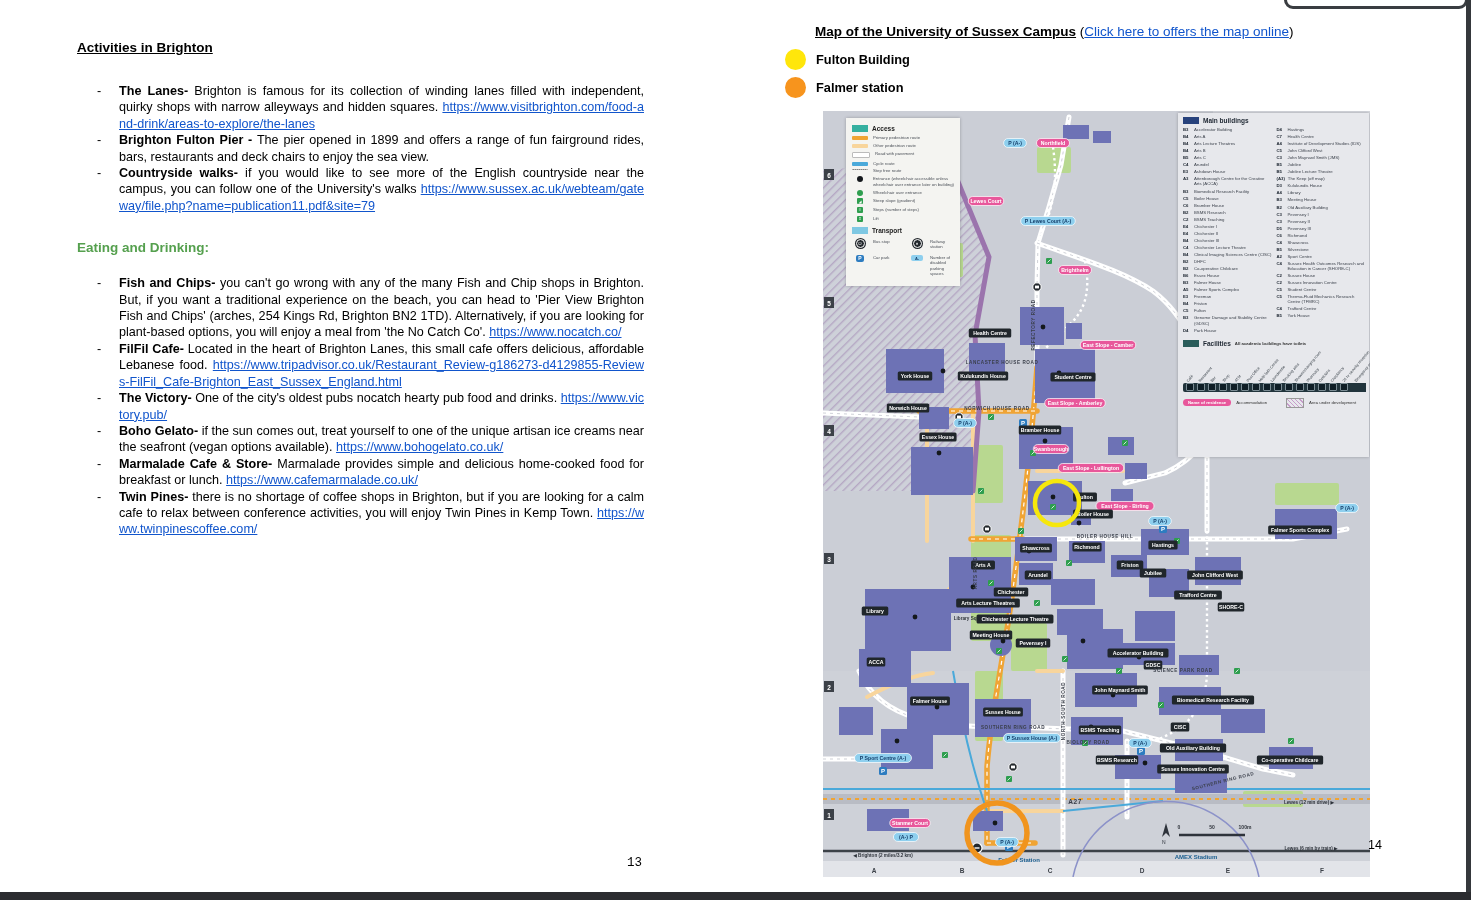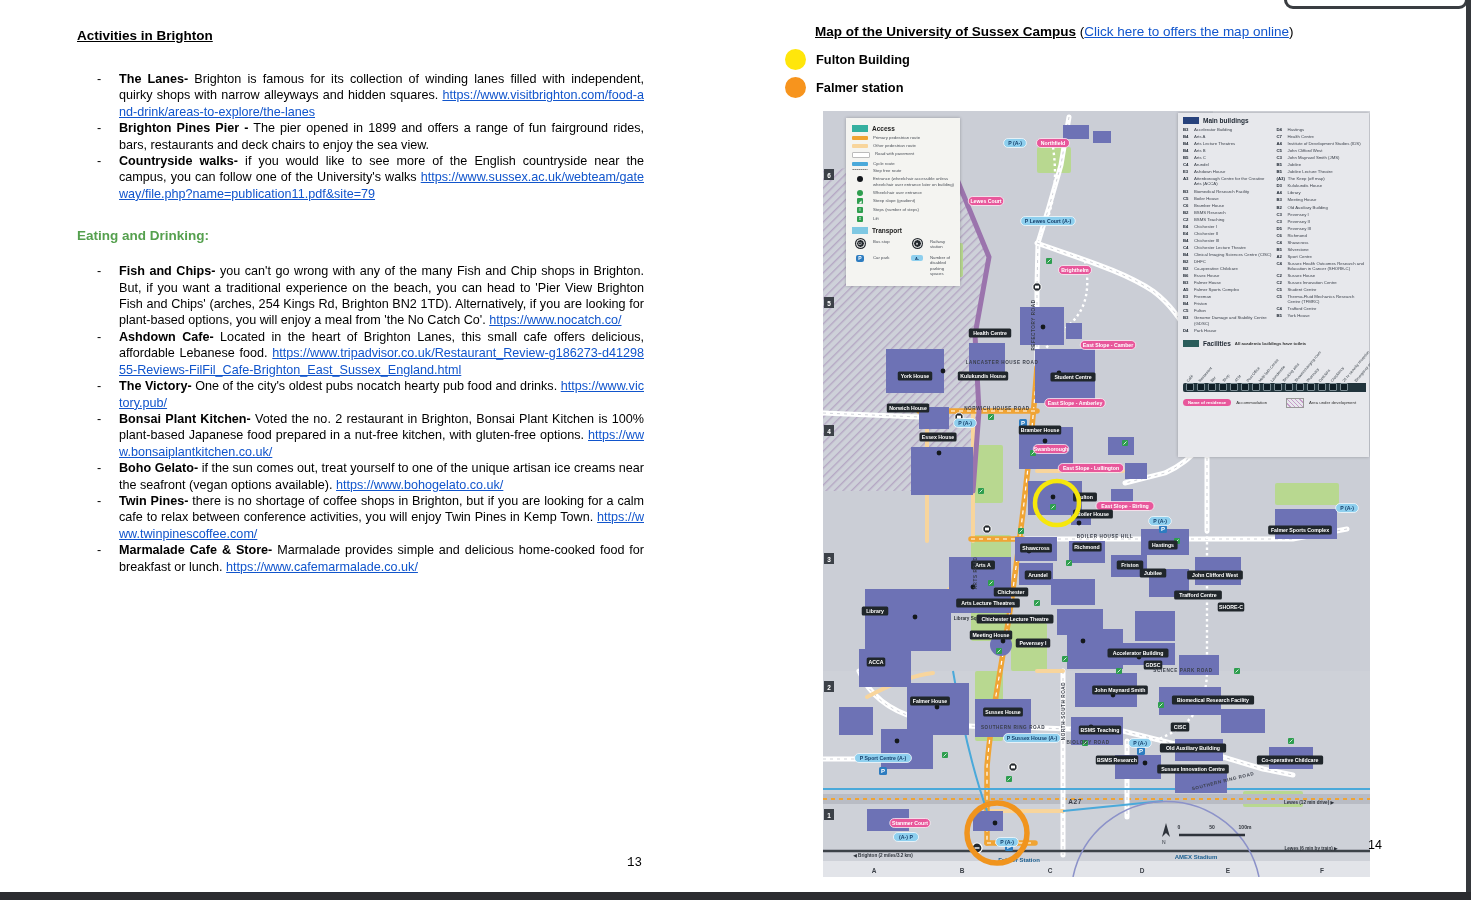--- a/index.html
+++ b/index.html
@@ -4,21 +4,21 @@
 <style>
   html,body{margin:0;padding:0;}
   body{width:1471px;height:900px;position:relative;background:#ffffff;overflow:hidden;
        font-family:"Liberation Sans",sans-serif;}
   
   .chrome-right{position:absolute;top:0;right:0;width:5px;height:100%;background:#35383c;}
   .chrome-bottom{position:absolute;left:0;bottom:0;width:100%;height:8px;background:#2b2c30;}
   .chrome-topright{position:absolute;top:-11px;right:3px;width:178px;height:14px;
        border:3px solid #3a3d41;border-radius:9px;background:#fff;}
   
-  .pageL{position:absolute;left:77px;top:28px;width:567px;color:#000;}
+  .pageL{position:absolute;left:77px;top:40px;width:567px;color:#000;}
   .doc-title{font-size:13.5px;font-weight:bold;text-decoration:underline;margin:0 0 28px 0;}
   .sec-head{font-size:13.5px;font-weight:bold;color:#55a04e;margin:26px 0 20px 0;}
   ul.doclist{list-style:none;margin:0;padding:0 0 0 42px;}
   ul.doclist li{position:relative;font-size:12.6px;line-height:16.4px;text-align:justify;
        margin:0;word-break:break-word;}
   ul.doclist li::before{content:"-";position:absolute;left:-22px;top:0;}
   ul.doclist .bname{font-weight:bold;}
   a.doclink{color:#1155cc;text-decoration:underline;word-break:break-all;cursor:pointer;}
   .pagenum{position:absolute;font-size:12.5px;color:#000;}
   
@@ -74,32 +74,31 @@
 
 <div class="chrome-topright"></div>
 <div class="chrome-right"></div>
 <div class="chrome-bottom"></div>
 
 <div class="pageL">
   <div class="doc-title">Activities in Brighton</div>
   <div id="left-sections">
       <ul class="doclist">
         <li><span class="bname">The Lanes-</span><span> Brighton is famous for its collection of winding lanes filled with independent, quirky shops with narrow alleyways and hidden squares. </span><a class="doclink">https://www.visitbrighton.com/food-and-drink/areas-to-explore/the-lanes</a></li>
-        <li><span class="bname">Brighton Pines Pier -</span><span> The pier opened in 1899 and offers a range of fun fairground rides, bars, restaurants and deck chairs to enjoy the sea view.</span></li>
+        <li><span class="bname">Brighton Fulton Pier -</span><span> The pier opened in 1899 and offers a range of fun fairground rides, bars, restaurants and deck chairs to enjoy the sea view.</span></li>
         <li><span class="bname">Countryside walks-</span><span> if you would like to see more of the English countryside near the campus, you can follow one of the University's walks </span><a class="doclink">https://www.sussex.ac.uk/webteam/gateway/file.php?name=publication11.pdf&amp;site=79</a></li>
       </ul>
       <div class="sec-head">Eating and Drinking:</div>
       <ul class="doclist">
         <li><span class="bname">Fish and Chips-</span><span> you can't go wrong with any of the many Fish and Chip shops in Brighton. But, if you want a traditional experience on the beach, you can head to 'Pier View Brighton Fish and Chips' (arches, 254 Kings Rd, Brighton BN2 1TD). Alternatively, if you are looking for plant-based options, you  will enjoy a meal from 'the No Catch Co'.  </span><a class="doclink">https://www.nocatch.co/</a></li>
-        <li><span class="bname">Ashdown Cafe-</span><span> Located in the heart of Brighton Lanes, this small cafe offers delicious, affordable Lebanese food. </span><a class="doclink">https://www.tripadvisor.co.uk/Restaurant_Review-g186273-d4129855-Reviews-FilFil_Cafe-Brighton_East_Sussex_England.html</a></li>
+        <li><span class="bname">FilFil Cafe-</span><span> Located in the heart of Brighton Lanes, this small cafe offers delicious, affordable Lebanese food. </span><a class="doclink">https://www.tripadvisor.co.uk/Restaurant_Review-g186273-d4129855-Reviews-FilFil_Cafe-Brighton_East_Sussex_England.html</a></li>
         <li><span class="bname">The Victory-</span><span> One of the city's oldest pubs nocatch hearty pub food and drinks. </span><a class="doclink">https://www.victory.pub/</a></li>
-        <li><span class="bname">Bonsai Plant Kitchen-</span><span> Voted the no. 2 restaurant in Brighton, Bonsai Plant Kitchen is 100% plant-based Japanese food prepared in a nut-free kitchen, with gluten-free options. </span><a class="doclink">https://www.bonsaiplantkitchen.co.uk/</a></li>
         <li><span class="bname">Boho Gelato-</span><span> if the sun comes out, treat yourself to one of the unique artisan ice creams near the seafront (vegan options available). </span><a class="doclink">https://www.bohogelato.co.uk/</a></li>
+        <li><span class="bname">Marmalade Cafe &amp; Store-</span><span> Marmalade provides simple and delicious home-cooked food for breakfast or lunch. </span><a class="doclink">https://www.cafemarmalade.co.uk/</a></li>
         <li><span class="bname">Twin Pines-</span><span> there is no shortage of coffee shops in Brighton, but if you are looking for a calm cafe to relax between conference activities, you will enjoy Twin Pines in Kemp Town. </span><a class="doclink">https://www.twinpinescoffee.com/</a></li>
-        <li><span class="bname">Marmalade Cafe &amp; Store-</span><span> Marmalade provides simple and delicious home-cooked food for breakfast or lunch. </span><a class="doclink">https://www.cafemarmalade.co.uk/</a></li>
       </ul>
     </div>
 </div>
 <div class="pagenum" style="left:627px;top:856px;font-family:Liberation Mono, monospace;">13</div>
 
 <div class="pageR-head">
   <div class="map-title">
     <span class="tbold">Map of the University of Sussex Campus</span><span> (</span><a class="doclink">Click here to offers the map online</a><span>)</span>
   </div>
 </div>

